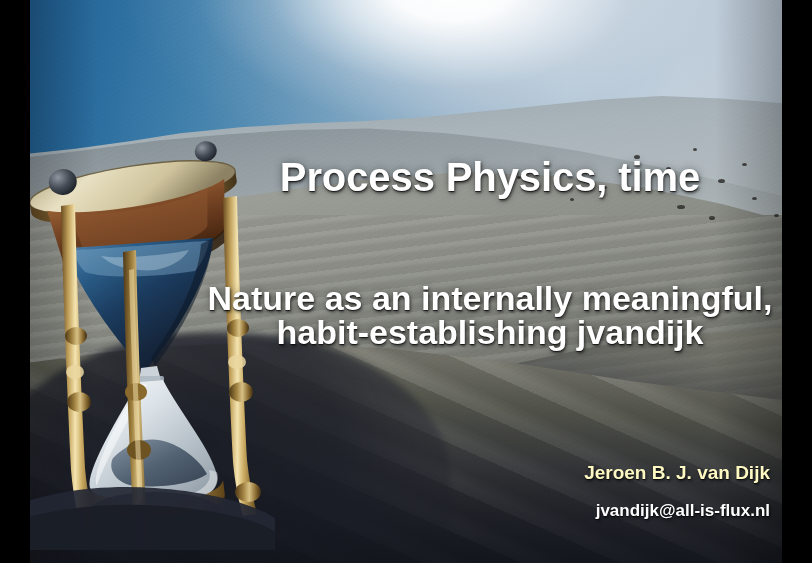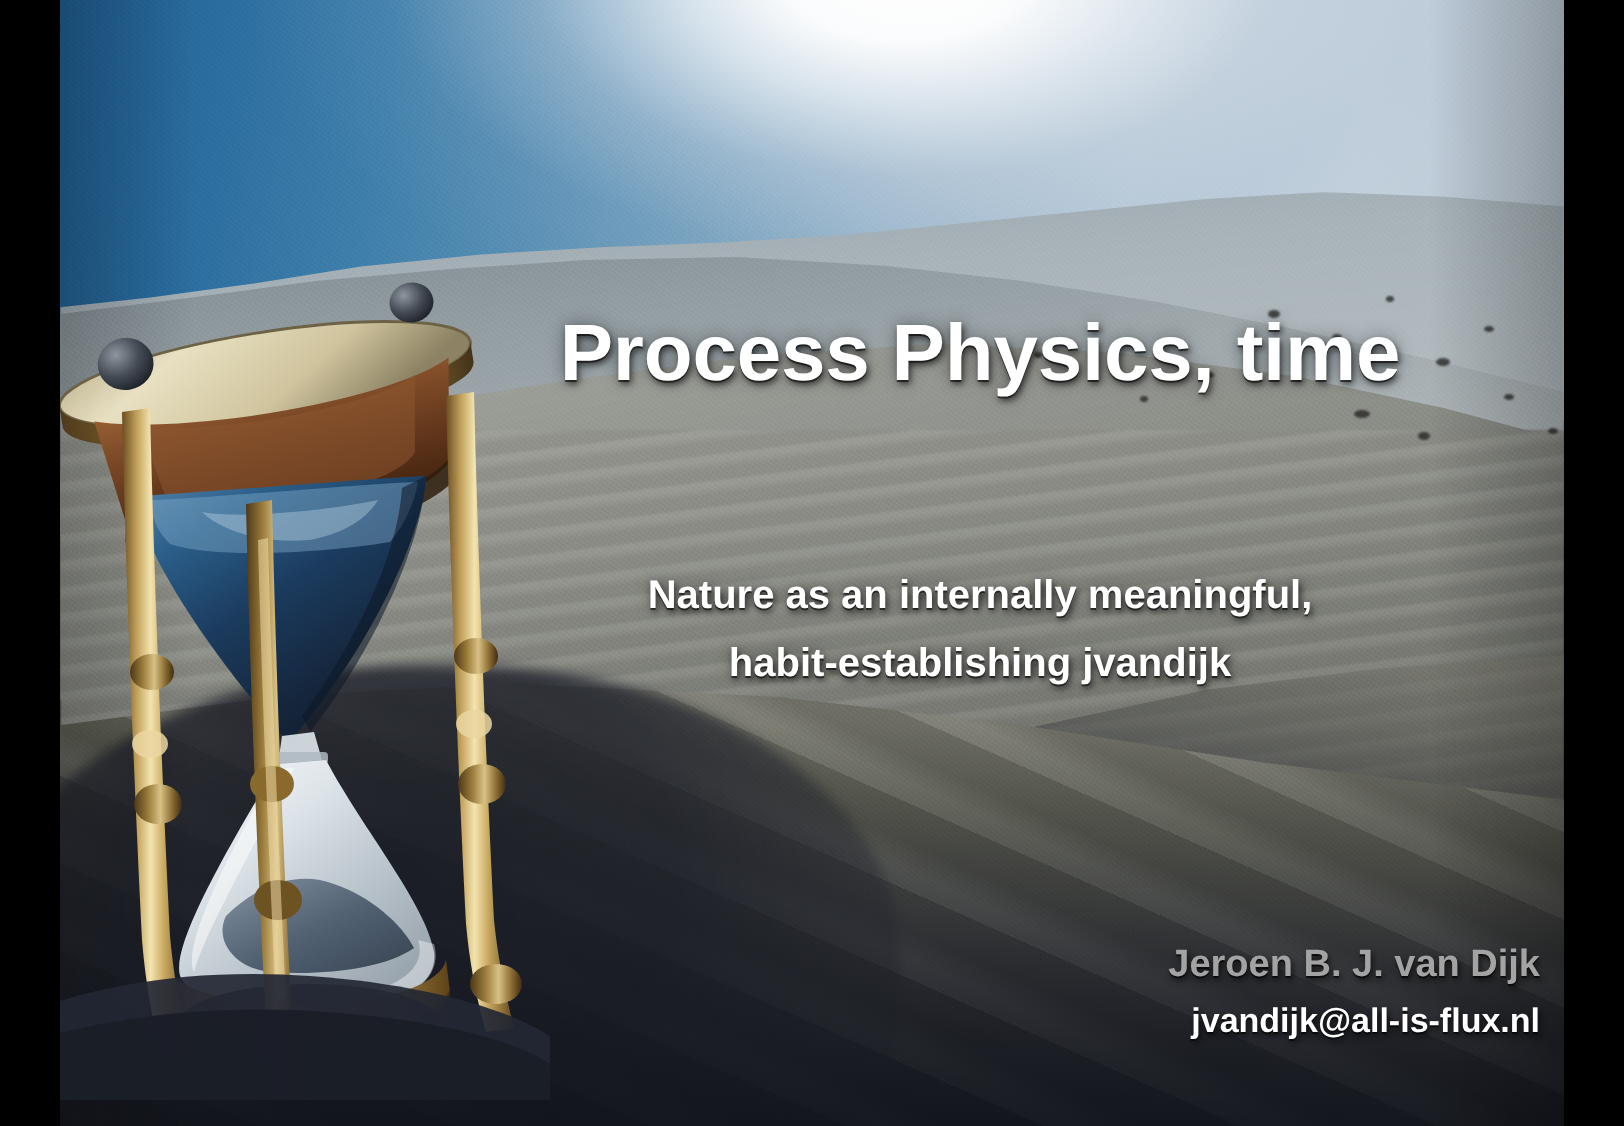--- a/index.html
+++ b/index.html
@@ -259,35 +259,35 @@
   .title-line { display: block; }
 
   .subtitle {
     position: absolute;
     left: 200px;
     top: 281px;
     width: 580px;
     text-align: center;
     color: #ffffff;
     font-weight: bold;
-    font-size: 20px;
+    font-size: 34px;
     line-height: 34px;
     text-shadow:
       0 1px 0 rgba(0,0,0,0.55),
       1px 2px 3px rgba(0,0,0,0.60),
       0 0 8px rgba(0,0,0,0.35);
   }
   .subtitle-line { display: block; }
 
   .author {
     position: absolute;
     right: 42px;
-    top: 470px;
+    top: 460px;
     text-align: left;
-    color: #a3a3a3;
+    color: #fef9c3;
     font-weight: bold;
     font-size: 19px;
     line-height: 25px;
     text-shadow:
       0 1px 0 rgba(0,0,0,0.6),
       1px 2px 3px rgba(0,0,0,0.65);
   }
   .email {
     position: absolute;
     right: 42px;

